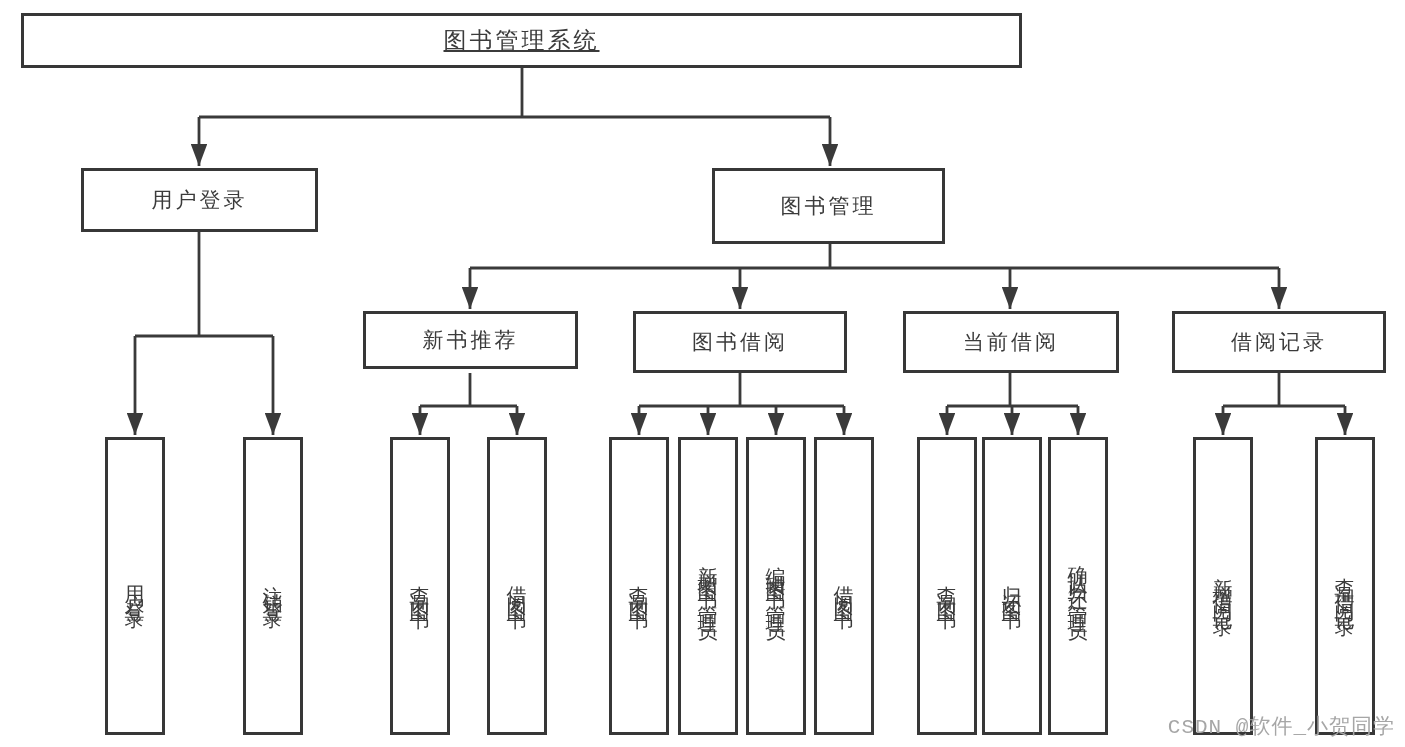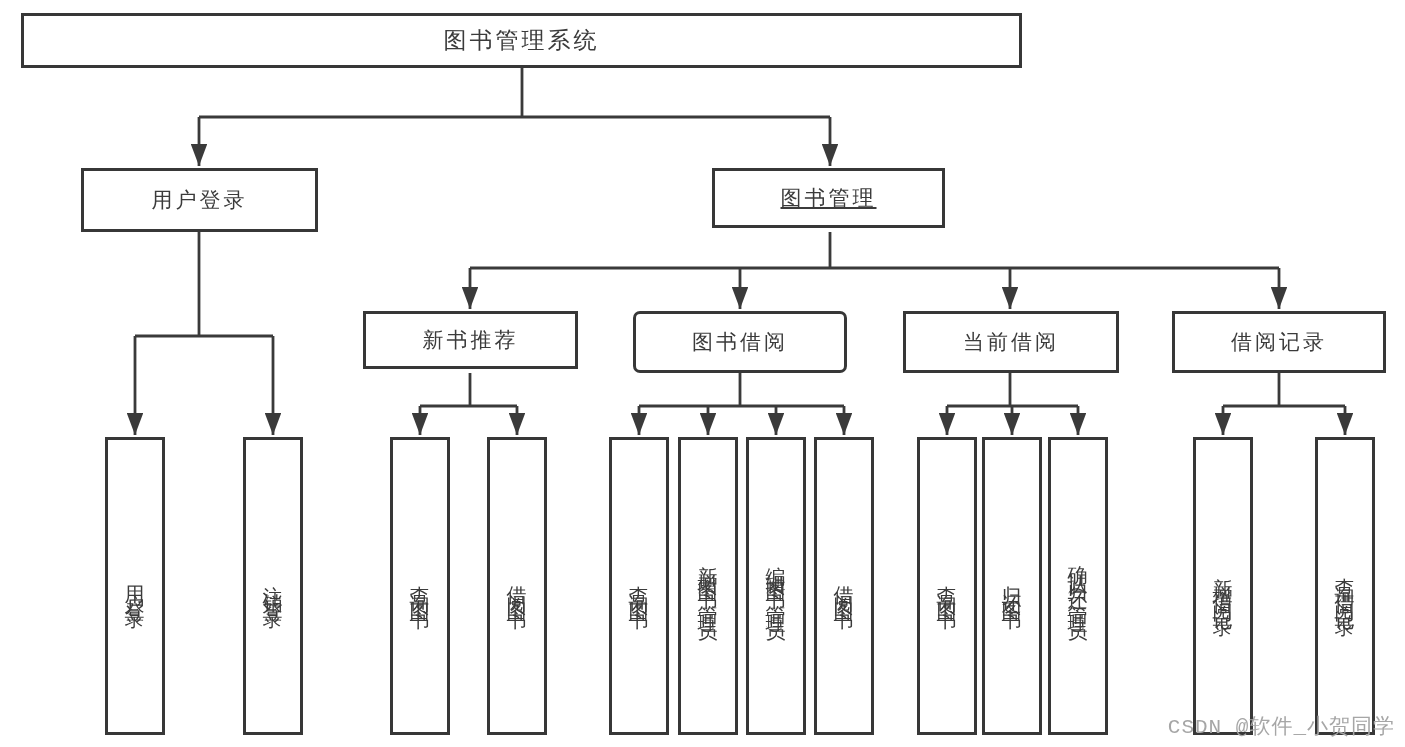--- a/index.html
+++ b/index.html
@@ -107,27 +107,27 @@
       <path d="M1012 406 V435" marker-end="url(#arrow)"></path>
       <path d="M1078 406 V435" marker-end="url(#arrow)"></path>
 
       <path d="M1279 373 V406"></path>
       <path d="M1223 406 H1345"></path>
       <path d="M1223 406 V435" marker-end="url(#arrow)"></path>
       <path d="M1345 406 V435" marker-end="url(#arrow)"></path>
     </g>
   </svg>
 
-  <div class="node root-node" style="left:21px; top:13px; width:1001px; height:55px;">图书管理系统</div>
+  <div class="node root-node" style="left:21px; top:13px; width:1001px; height:55px;text-decoration:underline;">图书管理系统</div>
 
   <div class="node h-node" style="left:81px; top:168px; width:237px; height:64px;">用户登录</div>
-  <div class="node h-node" style="left:712px; top:168px; width:233px; height:60px;text-decoration:underline;">图书管理</div>
+  <div class="node h-node" style="left:712px; top:168px; width:233px; height:76px;">图书管理</div>
 
   <div class="node h-node" style="left:363px; top:311px; width:215px; height:58px;">新书推荐</div>
-  <div class="node h-node" style="left:633px; top:311px; width:214px; height:62px;border-radius:7px;">图书借阅</div>
+  <div class="node h-node" style="left:633px; top:311px; width:214px; height:62px;">图书借阅</div>
   <div class="node h-node" style="left:903px; top:311px; width:216px; height:62px;">当前借阅</div>
   <div class="node h-node" style="left:1172px; top:311px; width:214px; height:62px;">借阅记录</div>
 
   <div class="node v-node" style="left:105px; top:437px; width:60px; height:298px;">用户登录</div>
   <div class="node v-node" style="left:243px; top:437px; width:60px; height:298px;">注销登录</div>
 
   <div class="node v-node" style="left:390px; top:437px; width:60px; height:298px;">查询图书</div>
   <div class="node v-node" style="left:487px; top:437px; width:60px; height:298px;">借阅图书</div>
 
   <div class="node v-node" style="left:609px; top:437px; width:60px; height:298px;">查询图书</div>

